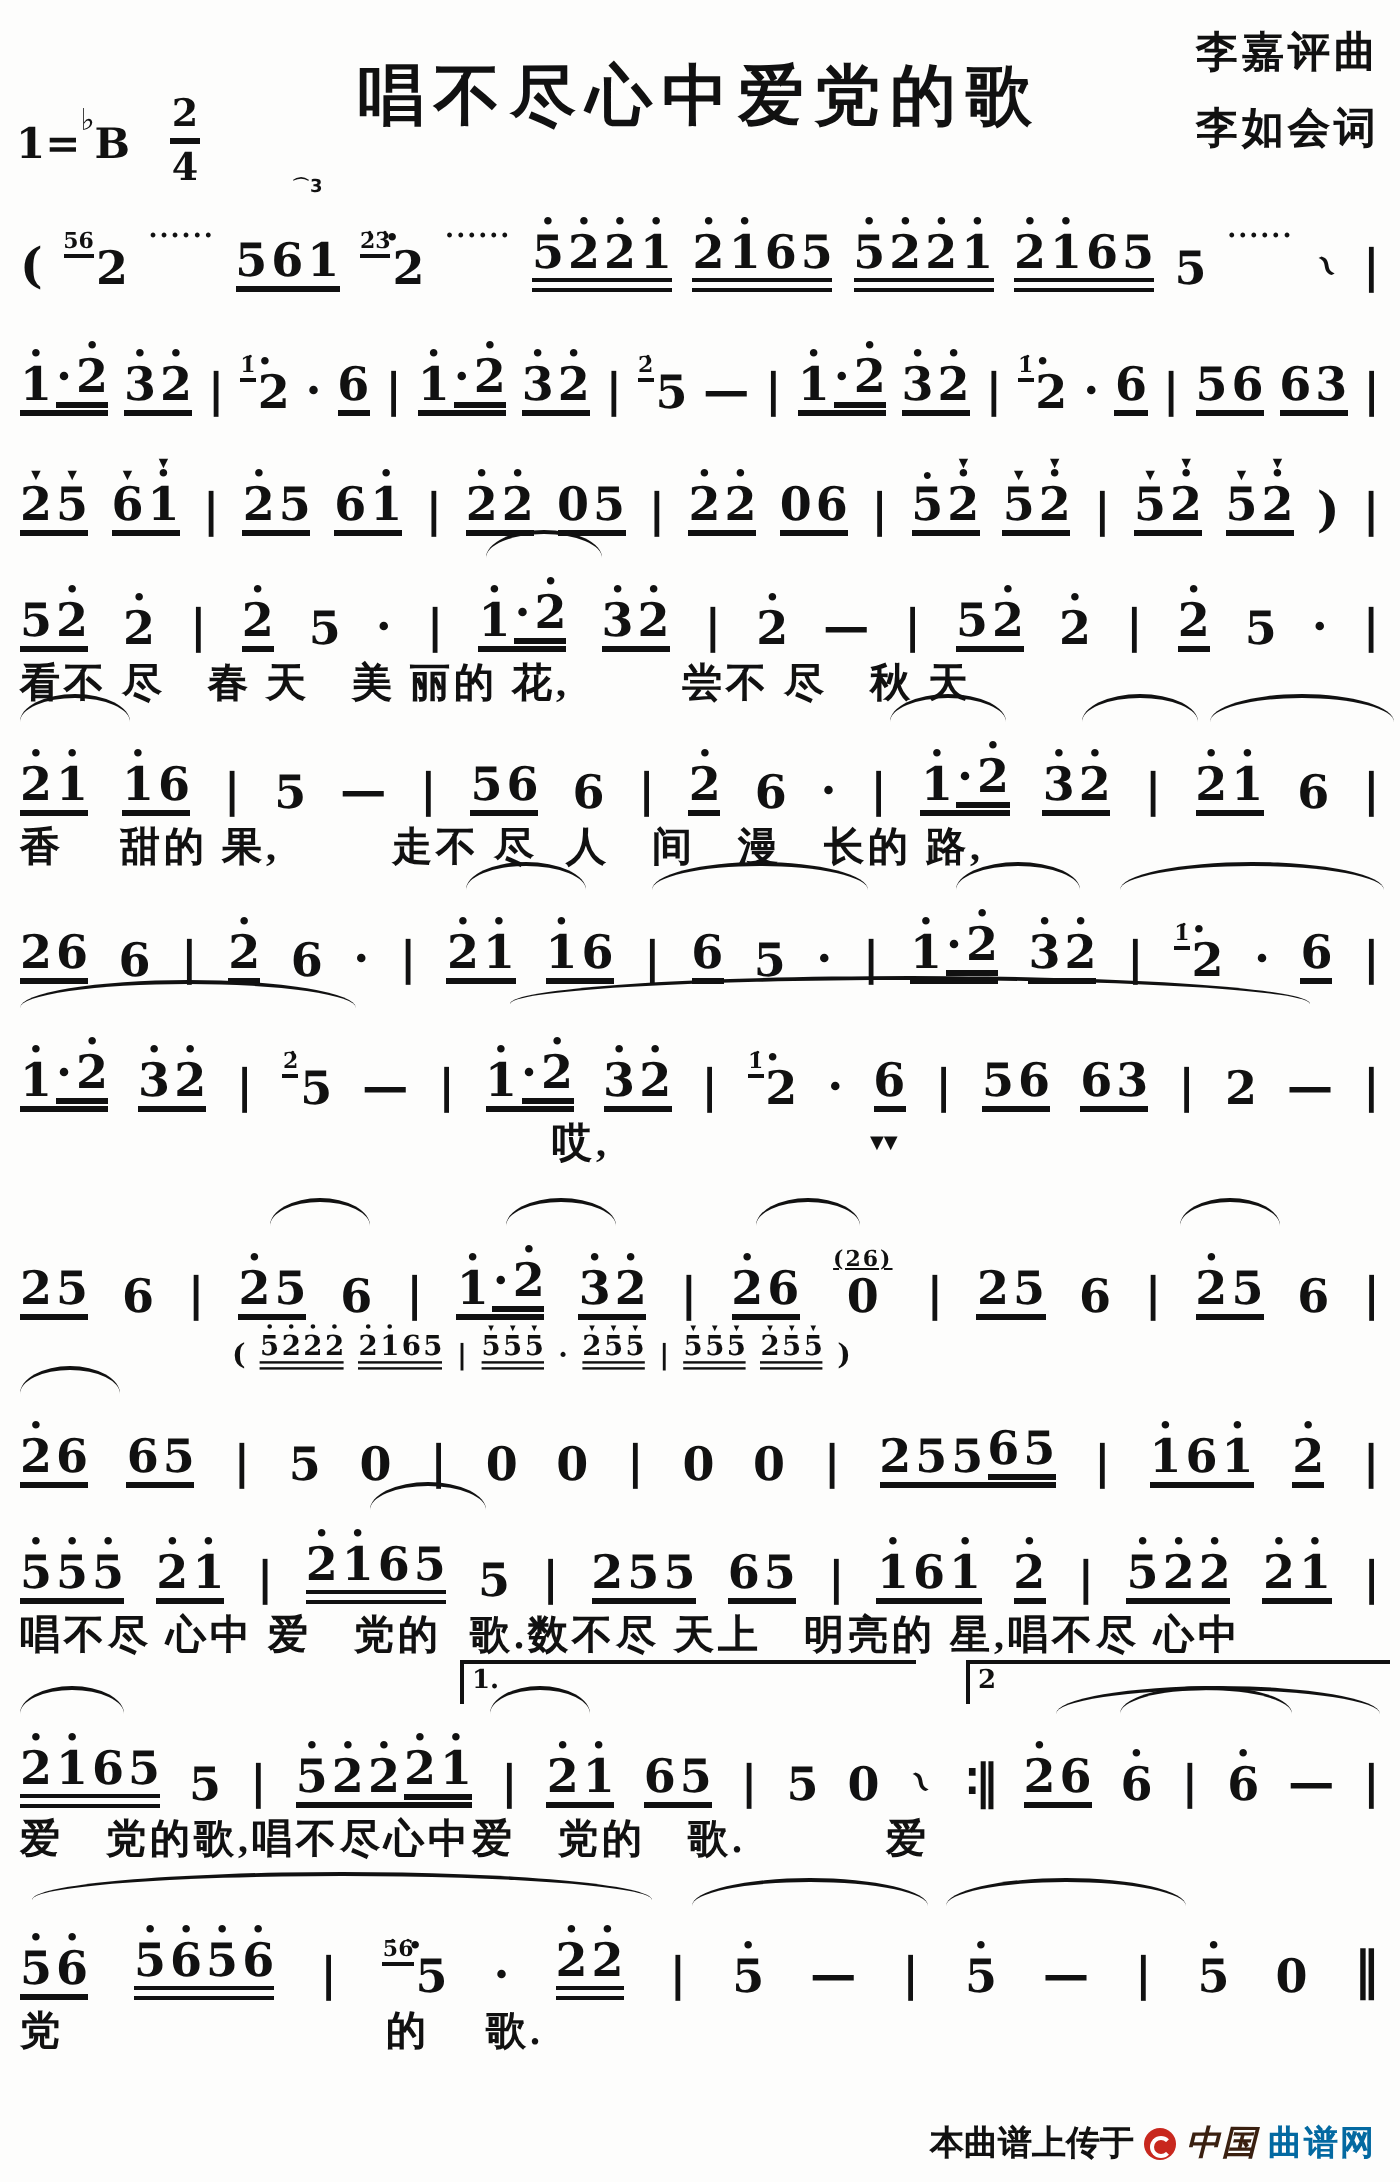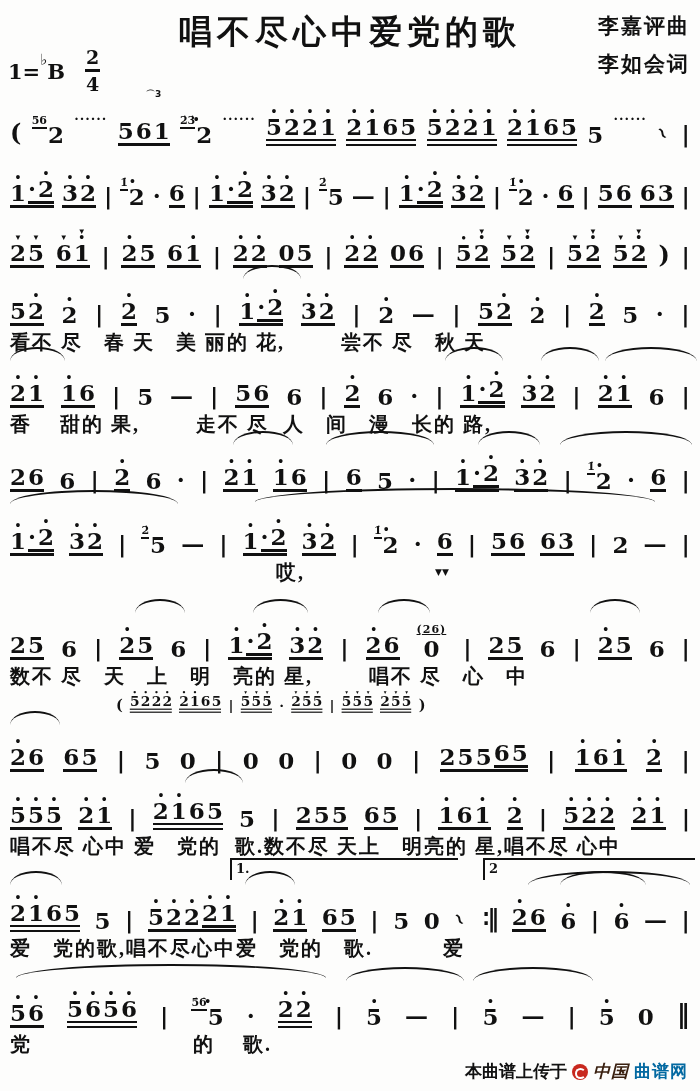--- a/index.html
+++ b/index.html
@@ -1,20 +1,20 @@
 <!DOCTYPE html>
 <html><head>
 <meta charset="utf-8">
 <style>
   html,body{margin:0;padding:0;background:#e8e8e8;}
   .page{position:relative;width:700px;height:1091px;background:#fdfdfc;overflow:hidden;
         font-family:"Liberation Serif",serif;color:#111;margin:0 auto;}
   
   header{position:relative;height:92px;}
-  .title{position:absolute;left:0;right:0;top:10px;text-align:center;margin:0;
+  .title{position:absolute;left:0;right:0;top:10px;text-align:center;margin:16px;
          font:bold 33px "Liberation Serif",serif;letter-spacing:5px;}
   .credit{position:absolute;right:10px;font:bold 21px "Liberation Serif",serif;letter-spacing:2px;}
   .credit.composer{top:12px;}
   .credit.lyricist{top:50px;}
   .keysig{position:absolute;left:8px;top:46px;font:bold 21px "DejaVu Serif",serif;display:flex;align-items:center;gap:20px;}
   .keysig .flat{font-size:15px;vertical-align:super;position:relative;top:-6px;}
   .frac{display:inline-flex;flex-direction:column;align-items:center;line-height:1;font:bold 19px "DejaVu Serif",serif;}
   .fbar{width:15px;height:2.5px;background:#111;margin:1px 0;}
   
   #score{position:relative;padding:0 8px;}
@@ -1468,21 +1468,20 @@
               </span>
             </span>
           </span>
           <span class="tok bar">|</span>
           <span class="arc" style="left: 127px; width: 50px;"></span>
           <span class="arc" style="left: 245px; width: 55px;"></span>
           <span class="arc" style="left: 370px; width: 52px;"></span>
           <span class="arc" style="left: 582px; width: 50px;"></span>
           <span class="annx" style="left: 427px; top: -44px;">▼▼</span>
         </div>
-        <div class="lyrics">数不 尽   天   上   明   亮的 星,        唱不 尽   心   中</div>
       </div>
       <div class="line" style="margin-top: 36px;">
         <div class="notes">
           <span class="grp u1">
             <span class="note">
               <span class="ab">
                 <span class="abm od">•</span>
               </span>
               <span class="nrow">
                 <span class="num">2</span>

